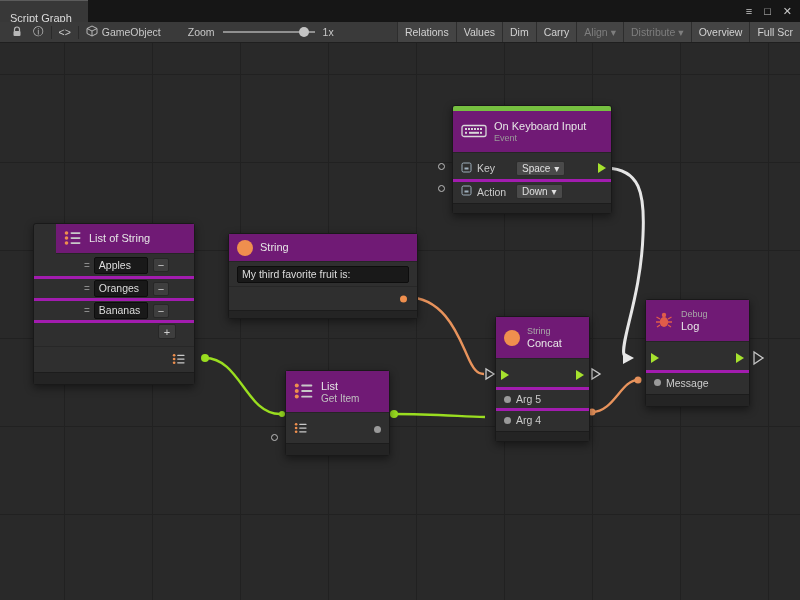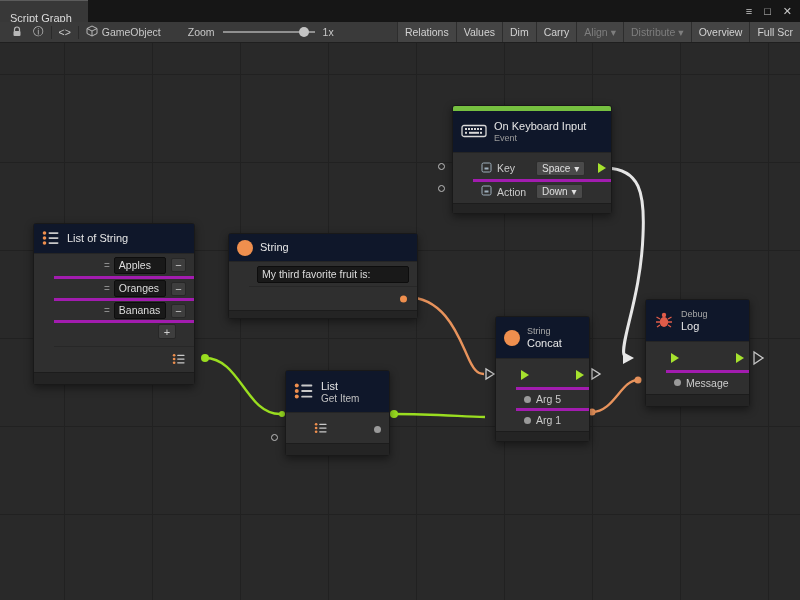--- a/index.html
+++ b/index.html
@@ -40,27 +40,27 @@
               linear-gradient(90deg, #212121 1px, transparent 1px);
             background-size:88px 88px; background-position:64px 31px; overflow:hidden; }
   .wires { position:absolute; inset:0; pointer-events:none; }
 
   
   .node { position:absolute; background:#2f2f2f; border:1px solid #191919;
           border-radius:3px; color:#cccccc; font-size:10.5px;
           box-shadow:0 3px 9px rgba(0,0,0,.45); }
   .n-accent { height:5px; background:#76c040; border-radius:2px 2px 0 0; }
   .n-head { display:flex; align-items:center; gap:7px; padding:0 8px;
-            background:#0f172a; border-bottom:1px solid #252525; }
+            background:#701a75; border-bottom:1px solid #252525; }
   .n-titles { display:flex; flex-direction:column; justify-content:center; }
   .n-title { font-size:11px; color:#e6e6e6; line-height:13px; }
   .n-sub { font-size:9px; color:#9a9a9a; line-height:11px; }
   .n-cat { font-size:9px; color:#a8a8a8; line-height:11px; }
   .n-rows { padding:4px 0 2px 0; }
-  .n-row { position:relative; display:flex; align-items:center; gap:5px; padding:0 8px;margin-left:20px; }
+  .n-row { position:relative; display:flex; align-items:center; gap:5px; padding:0 8px; }
   .n-row + .n-row { border-top:3px solid #a21caf; }
   .n-strip { background:#242424; border-top:1px solid #1c1c1c; }
 
   .tfield { background:#191919; border:1px solid #0d0d0d; color:#dddddd;
             font-size:10.5px; padding:1px 4px; border-radius:2px; line-height:13px; }
   .dropdown { background:#4a4a4a; border:1px solid #2c2c2c; color:#e0e0e0;
               font-size:10px; padding:0 5px; border-radius:2px; display:flex;
               align-items:center; gap:4px; height:15px; }
   .btn-sq { background:#3e3e3e; border:1px solid #272727; color:#cfcfcf;
             width:16px; height:14px; display:flex; align-items:center;
@@ -221,21 +221,21 @@
           <span class="dropdown">
             <span>Down</span>
             <span>▾</span>
           </span>
         </div>
       </div>
       <div class="n-strip" style="height:10px;"></div>
     </div>
 
     <div class="node" style="left:33px; top:180px; width:162px;">
-      <div class="n-head" style="height:30px;">
+      <div class="n-head" style="height:30px;margin-left:22px;">
         <span>
           <svg width="18" height="16" viewBox="0 0 18 16">
               <g fill="#ef8f4e">
                 <circle cx="2.5" cy="3" r="1.8"></circle>
                 <circle cx="2.5" cy="8" r="1.8"></circle>
                 <circle cx="2.5" cy="13" r="1.8"></circle>
               </g>
               <g fill="#c9c9c9">
                 <rect x="6.5" y="2.2" width="10" height="1.7" rx="0.8"></rect>
                 <rect x="6.5" y="7.2" width="10" height="1.7" rx="0.8"></rect>
@@ -356,21 +356,21 @@
         <div class="n-row" style="height:24px;">
           <span class="arrow-green abs-l"></span>
           <span class="arrow-green abs-r"></span>
         </div>
         <div class="n-row" style="height:21px;">
           <span class="dot dot-gray"></span>
           <span>Arg 5</span>
         </div>
         <div class="n-row" style="height:21px;">
           <span class="dot dot-gray"></span>
-          <span>Arg 1</span>
+          <span>Arg 4</span>
         </div>
       </div>
       <div class="n-strip" style="height:10px;"></div>
     </div>
 
     <div class="node" style="left:645px; top:256px; width:105px;">
       <div class="n-head" style="height:42px;">
         <span>
           <svg width="20" height="20" viewBox="0 0 20 20">
               <ellipse cx="10" cy="12" rx="4.2" ry="5" fill="#e05c49"></ellipse>

